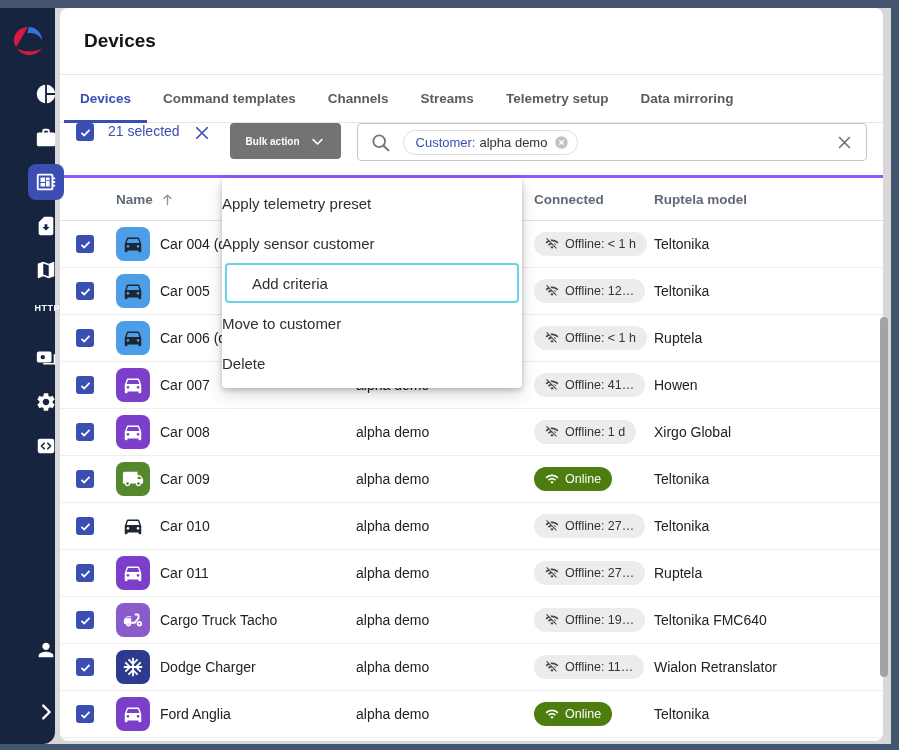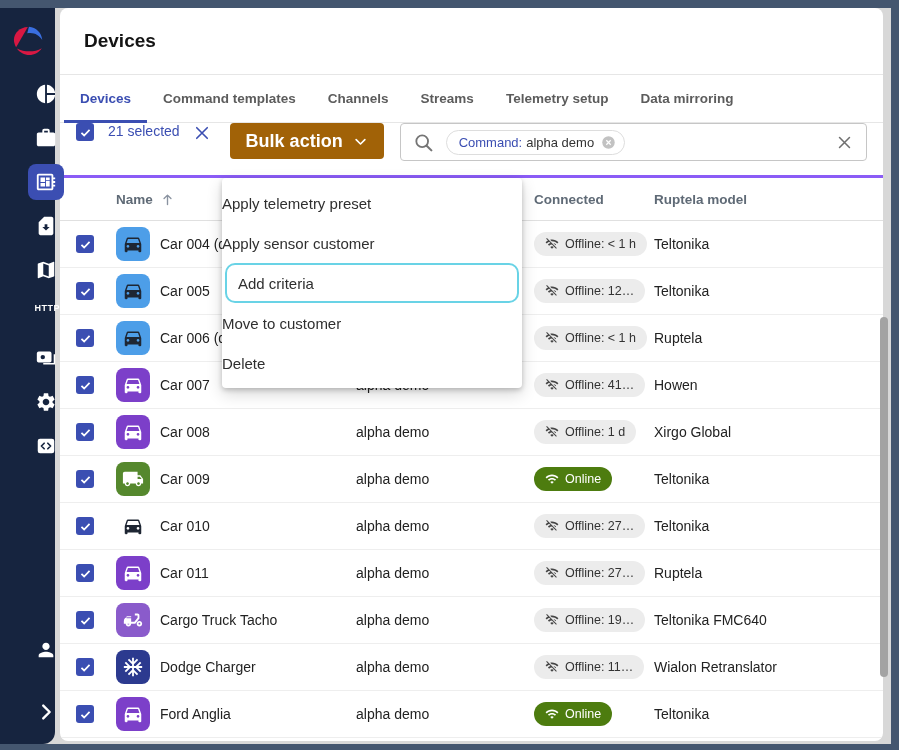--- a/index.html
+++ b/index.html
@@ -38,21 +38,21 @@
   .tab.active::after { content:""; position:absolute; left:0; right:0; bottom:-1px; height:3px; background:#3b4eb2; }
 
   .toolbar { height:55px; display:flex; align-items:flex-start; padding:0 16px; border-bottom:3px solid #8b5cf6; }
   .cbx { width:18px; height:18px; background:#3b4eb2; border-radius:3px; display:flex;
          align-items:center; justify-content:center; cursor:pointer; flex:none; }
   .cbx svg { width:13px; height:13px; }
   .sel-count { color:#3b4eb2; font-size:14px; margin-left:14px; }
   .icon-btn { display:flex; align-items:center; justify-content:center; cursor:pointer; }
   .sel-clear { width:20px; height:20px; margin-left:12px; color:#3b4eb2; }
   .sel-clear svg { width:18px; height:18px; }
-  .bulk-btn { margin-left:18px; background:#a16207; color:#fff; font-weight:700; font-size:18px;
+  .bulk-btn { margin-left:18px; background:#737373; color:#fff; font-weight:700; font-size:10px;
               border:none; border-radius:4px; height:36px; padding:16px 16px; display:flex;
               align-items:center; gap:10px; cursor:pointer; font-family:inherit; flex:none; }
   .bulk-btn .ic { width:15px; height:15px; display:flex; }
   .bulk-btn .ic svg { width:100%; height:100%; }
 
   .search { flex:1; margin-left:16px; height:38px; border:1px solid #c6c6c6; border-radius:4px;
             display:flex; align-items:center; padding:0 12px; min-width:0; }
   .mag { width:21px; height:21px; color:#757575; flex:none; }
   .mag svg { width:100%; height:100%; }
   .chip { margin-left:12px; display:flex; align-items:center; border:1px solid #ddd; border-radius:16px;
@@ -80,21 +80,21 @@
            padding:5px 11px; font-size:12.5px; color:#333; justify-self:start; white-space:nowrap; }
   .badge .ic { width:14px; height:14px; display:flex; }
   .badge .ic svg { width:100%; height:100%; }
   .badge.online { background:#4d7c0f; color:#fff;align-items:center; }
 
   
   .menu { position:absolute; left:162px; top:170px; width:300px; background:#fff; border-radius:4px;
           box-shadow:0 2px 5px rgba(0,0,0,.2), 0 6px 16px rgba(0,0,0,.16); padding:5px 0; z-index:20; }
   .menu-item { height:40px; display:flex; align-items:center; font-size:15px;
                color:#2f2f2f; cursor:pointer; }
-  .menu-item.highlighted { box-shadow:inset 0 0 0 2px #69d3e6; border-radius:10px; margin:0 3px; padding-left:13px; }
+  .menu-item.highlighted { box-shadow:inset 0 0 0 2px #69d3e6; border-radius:4px; margin:0 3px; padding-left:27px; }
 
   .vscroll { position:absolute; left:880px; top:317px; width:8px; height:360px; background:#a3a3a3;
              border-radius:4px; z-index:30; cursor:pointer; }
 </style>
 </head>
 <body>
 
 <div class="page-bg"></div>
 
 <nav class="sidebar">
@@ -249,21 +249,21 @@
             <path d="M5 9l7 7 7-7" stroke="currentColor" stroke-width="2.6" fill="none" stroke-linecap="round" stroke-linejoin="round"></path>
           </svg>
         </span>
     </button>
     <div class="search">
       <span class="mag"><svg viewBox="0 0 24 24">
             <circle cx="10.5" cy="10.5" r="6.7" stroke="currentColor" stroke-width="2.1" fill="none"></circle>
             <path d="M15.6 15.6L21 21" stroke="currentColor" stroke-width="2.4" stroke-linecap="round"></path>
           </svg></span>
       <span class="chip">
-        <span class="chip-prefix">Command:</span>
+        <span class="chip-prefix">Customer:</span>
         <span class="chip-value">alpha demo</span>
         <span class="icon-btn chip-x">
             <svg viewBox="0 0 24 24">
               <circle cx="12" cy="12" r="10" fill="#c2c2c2"></circle>
               <path d="M8.5 8.5l7 7M15.5 8.5l-7 7" stroke="#fff" stroke-width="2"></path>
             </svg>
           </span>
       </span>
       <span class="icon-btn search-clear">
           <svg viewBox="0 0 24 24">

